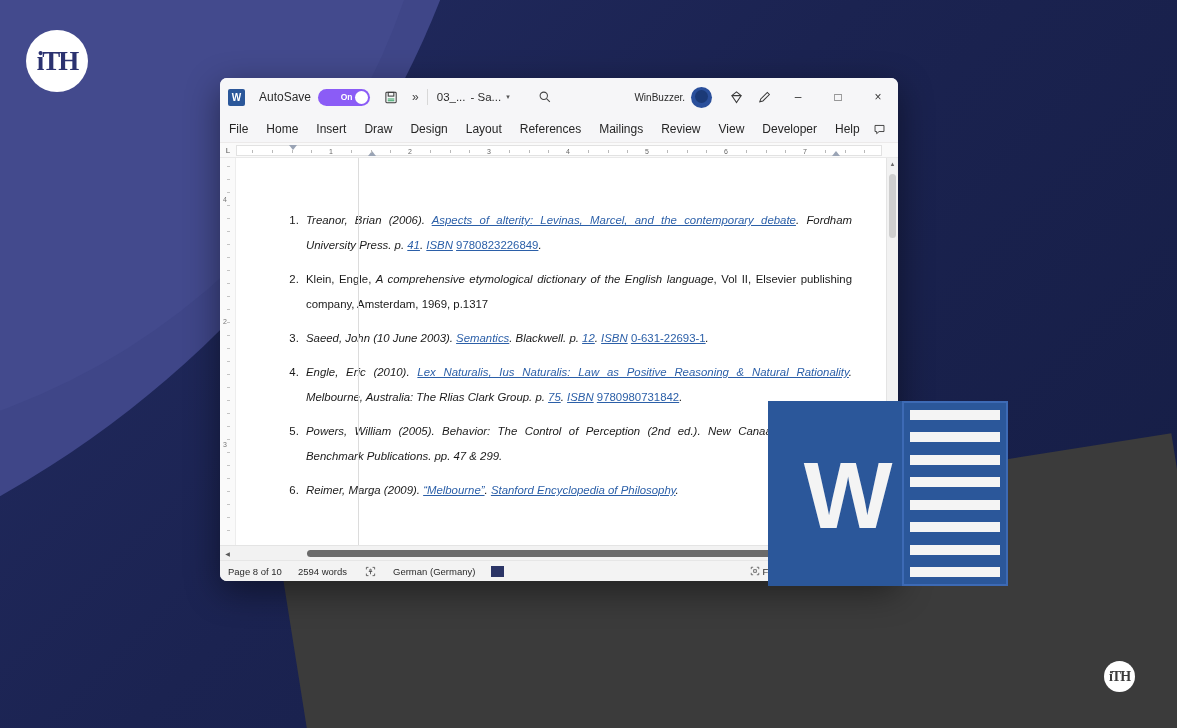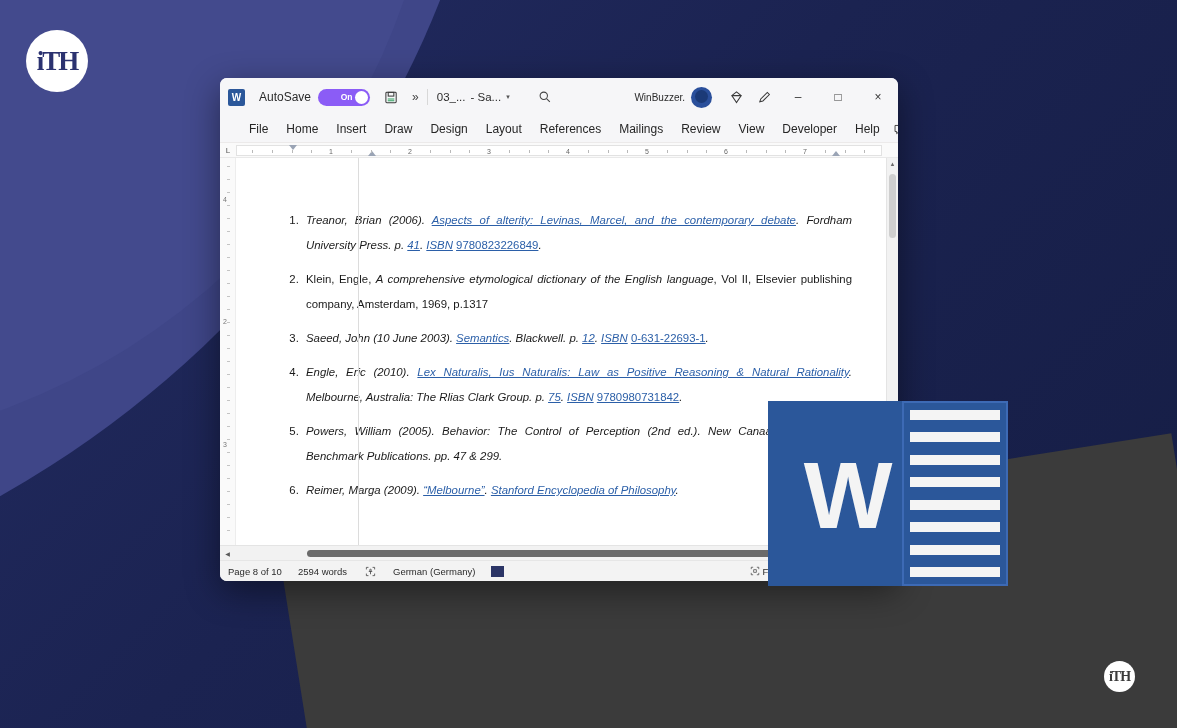--- a/index.html
+++ b/index.html
@@ -173,21 +173,21 @@
   .win-btn {
     width: 40px; height: 38px; flex: none;
     display: flex; align-items: center; justify-content: center;
     color: #3a3a3a; font-size: 12px;
   }
 
   
   .ribbon-tabs {
     height: 27px; background: #f6f6f8;
     display: flex; align-items: center;
-    padding-left: 20px; flex: none;
+    padding-left: 0; flex: none;
     border-bottom: 1px solid #eceaea;
   }
   .rtab {
     font-size: 12px; color: #262626;
     padding: 0 9px; line-height: 27px;
     white-space: nowrap;
   }
   .ribbon-right { flex: 1; display: flex; justify-content: flex-end; align-items: center; gap: 6px; padding-right: 8px; }
   .comment-btn {
     width: 22px; height: 19px;

